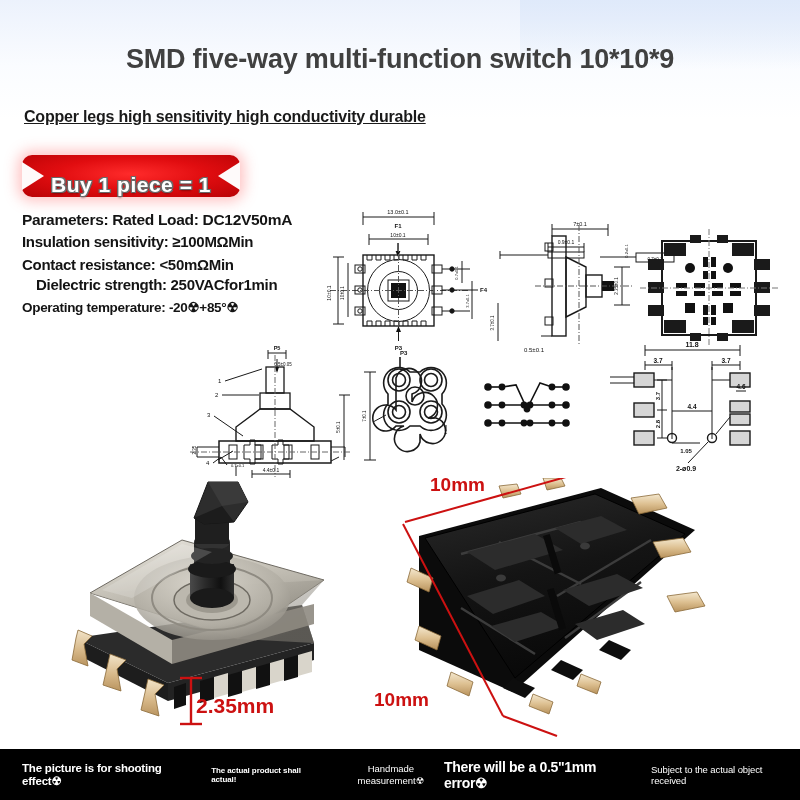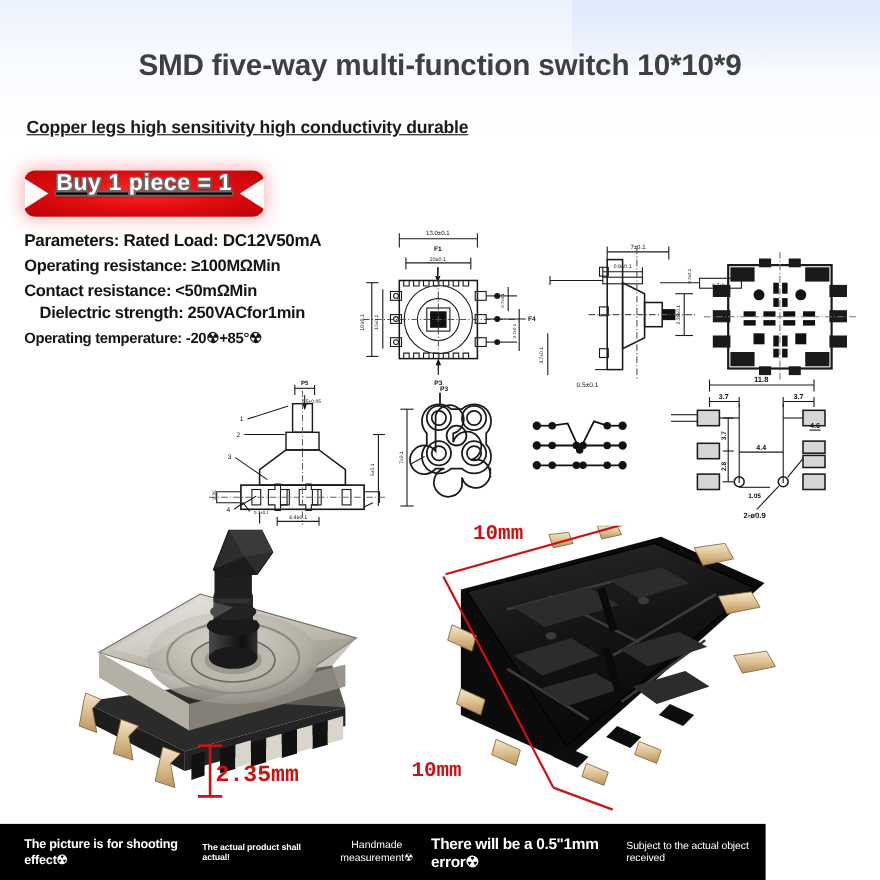--- a/index.html
+++ b/index.html
@@ -44,21 +44,21 @@
   }
 
   
   .badge {
     position:absolute; left:22px; top:155px;
     width:218px; height:42px;
     border-radius:10px;
     background:
       radial-gradient(ellipse at 50% 45%, #ff2b2b 0%, #e10d10 48%, #b80205 100%);
     box-shadow:0 0 14px 4px rgba(255,120,120,.45);
-    display:flex; align-items:flex-start; justify-content:center;text-decoration:underline;
+    display:flex; align-items:flex-end; justify-content:center;
   }
   .badge::before, .badge::after{
     content:""; position:absolute; top:7px;
     width:0;height:0;
     border-top:14px solid transparent;
     border-bottom:14px solid transparent;
   }
   .badge::before{ left:0;  border-left:22px solid #ffffff; opacity:.98;}
   .badge::after { right:0; border-right:22px solid #ffffff; opacity:.98;}
   .badge-text{
@@ -86,31 +86,31 @@
   .drawings svg { display:block; }
 
   
   .photo-left  { position:absolute; left:62px;  top:468px; width:300px; height:265px; }
   .photo-right { position:absolute; left:395px; top:478px; width:330px; height:262px; }
 
   .dim-label {
     position:absolute;
     color:#cc1111;
     font-weight:bold;
-    font-family:Liberation Mono, monospace;
+    font-family:Liberation Sans, sans-serif;
     white-space:nowrap;
     text-align:right;
   }
   .dim-235 { left:196px; top:694px; font-size:21px; }
   .dim-10a { left:430px; top:474px; font-size:19px; }
   .dim-10b { left:374px; top:689px; font-size:19px; }
 
   
   .footer {
-    position:absolute; left:0; bottom:0; width:696px; height:51px;
+    position:absolute; left:0; bottom:0; width:800px; height:51px;
     background:#000000; color:#ffffff;
     display:flex; align-items:center;
   }
   .f-a { font-size:11.5px; font-weight:bold; margin-left:22px; letter-spacing:-0.2px;}
   .f-b { font-size:8px;  margin-left:7px; font-weight:bold; letter-spacing:-0.1px;}
   .f-c { font-size:9.5px; margin-left:26px; text-align:center; line-height:12px; width:74px;}
   .f-d { font-size:14px; font-weight:bold; margin-left:16px; letter-spacing:-0.3px;}
   .f-e { font-size:9.5px; margin-left:8px; letter-spacing:-0.1px;}
 </style>
 </head>
@@ -121,21 +121,21 @@
 
 <div class="title">SMD five-way multi-function switch 10*10*9</div>
 <div class="subtitle">Copper legs high sensitivity high conductivity durable</div>
 
 <div class="badge">
   <span class="badge-text">Buy 1 piece = 1</span>
 </div>
 
 <div class="params">
   <div class="p1">Parameters: Rated Load: DC12V50mA</div>
-  <div class="p2">Operating resistance: ≥100MΩMin</div>
+  <div class="p2">Insulation sensitivity: ≥100MΩMin</div>
   <div class="p3">Contact resistance: &lt;50mΩMin</div>
   <div class="p4">Dielectric strength: 250VACfor1min</div>
   <div class="p5">Operating temperature: -20☢+85°☢</div>
 </div>
 
 <div class="drawings">
 <svg width="800" height="285" viewBox="0 0 800 285" xmlns="http://www.w3.org/2000/svg">
   <g stroke="#1a1a1a" fill="none" stroke-width="1">
 
     <g>

